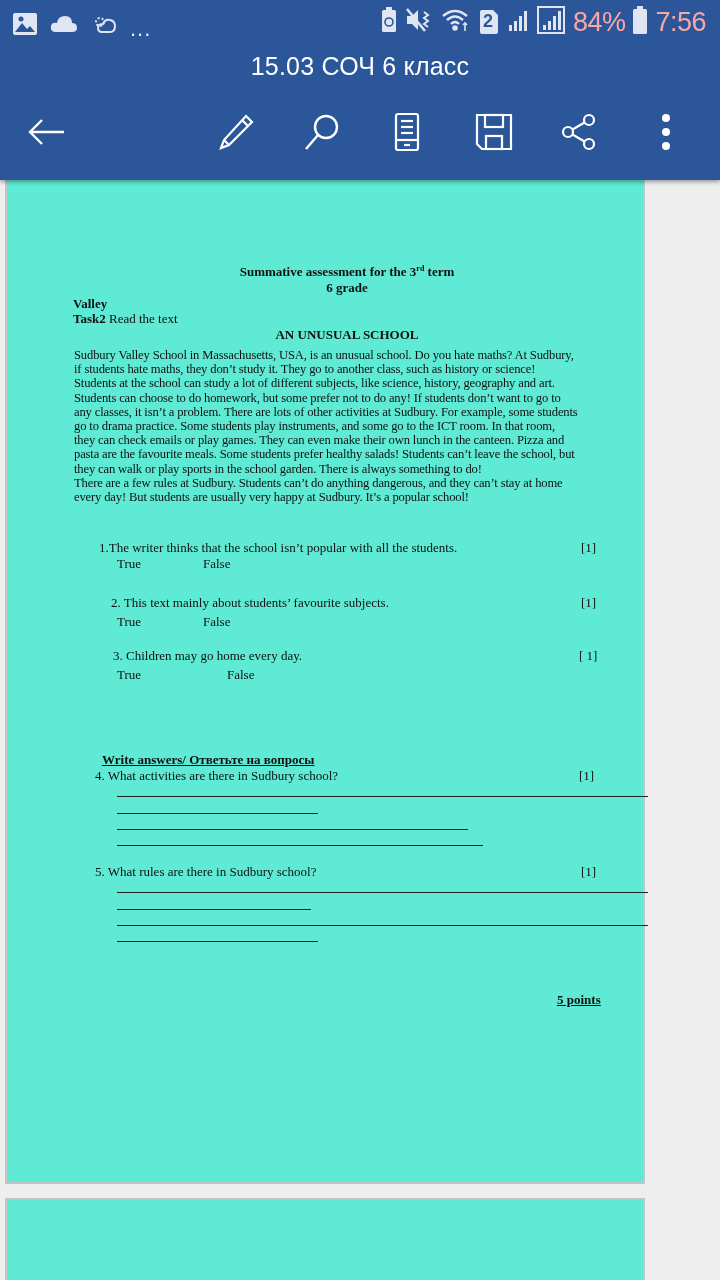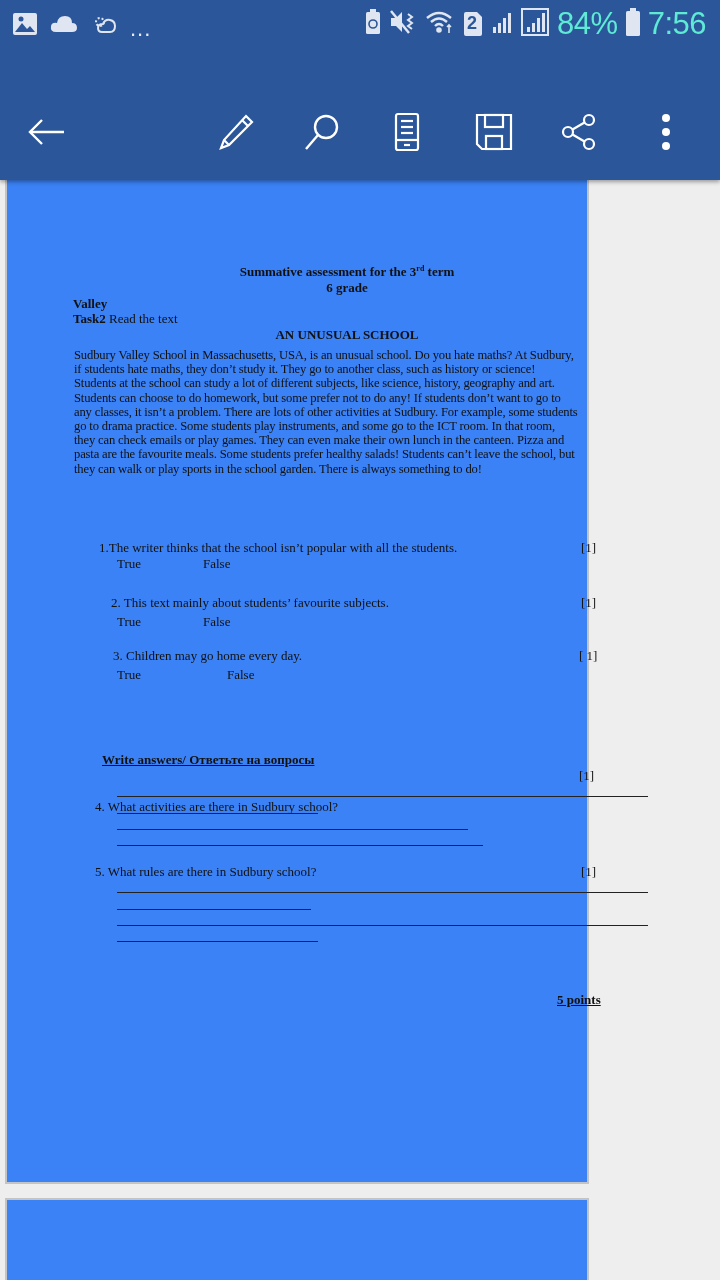--- a/index.html
+++ b/index.html
@@ -9,35 +9,35 @@
   
   .appbar {
     position: absolute; left: 0; top: 0; width: 720px; height: 180px;
     background: #2b579a; color: #fff;
     box-shadow: 0 2px 4px rgba(0,0,0,0.35);
     z-index: 5;
   }
   .statusbar { position: absolute; left: 0; top: 0; width: 720px; height: 48px; }
   .sb-left { position: absolute; left: 12px; top: 10px; display: flex; align-items: center; gap: 12px; }
   .sb-right { position: absolute; right: 14px; top: 6px; display: flex; align-items: center; gap: 8px; }
-  .sb-text { font-family: "Liberation Sans", sans-serif; font-size: 31px; color: #5eead4; letter-spacing: -0.5px; }
+  .sb-text { font-family: "Liberation Sans", sans-serif; font-size: 27px; color: #fca5a5; letter-spacing: -0.5px; }
   .sb-dots { font-size: 22px; color: #e8ecf5; letter-spacing: 1px; margin-top: 6px; }
   .sb-icon { display: inline-block; }
 
   .doc-title {
     position: absolute; left: 0; top: 52px; width: 720px; text-align: center;
     font-size: 25px; color: #fff; letter-spacing: 0.2px;
   }
   .toolbar { position: absolute; left: 0; top: 104px; width: 720px; height: 60px; }
   .tb-btn { position: absolute; top: 6px; width: 48px; height: 48px; display: flex; align-items: center; justify-content: center; cursor: pointer; }
 
   
   .doc-scroll { position: absolute; left: 0; top: 180px; width: 720px; height: 1100px; background: #eeeeee; }
   .page {
-    position: absolute; left: 5px; width: 584px; background: #3b82f6;
+    position: absolute; left: 5px; width: 640px; background: #5eead4;
     border: 2px solid #c4c4c4;
   }
   .page1 { top: -6px; height: 1010px; }
   .page2 { top: 1018px; height: 120px; }
 
   .serif { font-family: "Liberation Serif", serif; color: #111; }
   .abs { position: absolute; white-space: nowrap; }
 
   .heading-center { position: absolute; left: 0; width: 680px; text-align: center; font-weight: bold; font-size: 13px; }
   .sup { font-size: 8px; vertical-align: super; }
@@ -128,20 +128,21 @@
       <span class="sb-icon">
         <svg width="14" height="28" viewBox="0 0 14 28">
             <rect x="4" y="0" width="6" height="3" fill="#dfe5f1"></rect>
             <rect x="0" y="3" width="14" height="25" rx="1.5" fill="#dfe5f1"></rect>
           </svg>
       </span>
       <span class="sb-text">7:56</span>
     </div>
   </div>
 
+  <div class="doc-title">15.03  СОЧ 6 класс</div>
 
   <div class="toolbar">
     <div class="tb-btn" style="left:22px;">
       <span>
         <svg width="40" height="32" viewBox="0 0 40 32" fill="none" stroke="#fff" stroke-width="2.4">
             <line x1="4" y1="16" x2="38" y2="16"></line>
             <polyline points="16,4 4,16 16,28"></polyline>
           </svg>
       </span>
     </div>
@@ -224,20 +225,22 @@
 
     <div class="body-text" style="top:172px;">Sudbury Valley School in Massachusetts, USA, is an unusual school. Do you hate maths? At Sudbury,
 if students hate maths, they don’t study it. They go to another class, such as history or science!
 Students at the school can study a lot of different subjects, like science, history, geography and art.
 Students can choose to do homework, but some prefer not to do any! If students don’t want to go to
 any classes, it isn’t a problem. There are lots of other activities at Sudbury. For example, some students
 go to drama practice.  Some students play instruments, and some go to the ICT room. In that room,
 they can check emails or play games.  They can even make their own lunch in the canteen. Pizza and
 pasta are the favourite meals. Some students prefer healthy salads! Students can’t leave the school, but
 they can walk or play sports in the school garden. There is always something to do!</div>
+    <div class="body-text" style="top:300px;">There are a few rules at Sudbury. Students can’t do anything dangerous, and they can’t stay at home
+every day! But students are usually very happy at Sudbury.   It’s a popular school!</div>
 
 
     <div>
       <div class="abs fs13" style="left:92px; top:364px;">1.The writer thinks that the school isn’t popular with all the students.</div>
       <div class="abs fs13" style="left:574px; top:364px;">[1]</div>
       <div class="abs fs13" style="left:110px; top:380px; cursor:pointer;">True</div>
       <div class="abs fs13" style="left:196px; top:380px; cursor:pointer;">False</div>
     </div>
 
     <div>
@@ -250,21 +253,21 @@
     <div>
       <div class="abs fs13" style="left:106px; top:472px;">3.  Children may go home every day.</div>
       <div class="abs fs13" style="left:572px; top:472px;">[ 1]</div>
       <div class="abs fs13" style="left:110px; top:491px; cursor:pointer;">True</div>
       <div class="abs fs13" style="left:220px; top:491px; cursor:pointer;">False</div>
     </div>
 
     <div class="abs bold fs13" style="left:95px; top:576px;text-decoration:underline;">Write answers/ Ответьте на вопросы</div>
 
     <div>
-      <div class="abs fs13" style="left:88px; top:623px;font-family:Liberation Serif, serif;">4.  What activities are there in Sudbury school?</div>
+      <div class="abs fs13" style="left:88px; top:592px;font-family:Liberation Serif, serif;">4.  What activities are there in Sudbury school?</div>
       <div class="abs fs13" style="left:572px; top:592px;">[1]</div>
       <div class="line" style="left:110px; top:620px; width:531px;"></div>
       <div class="line" style="left:110px; top:637px; width:201px;"></div>
       <div class="line" style="left:110px; top:653px; width:351px;"></div>
       <div class="line" style="left:110px; top:669px; width:366px;"></div>
     </div>
 
     <div>
       <div class="abs fs13" style="left:88px; top:688px;">5.  What rules are there in Sudbury school?</div>
       <div class="abs fs13" style="left:574px; top:688px;">[1]</div>

